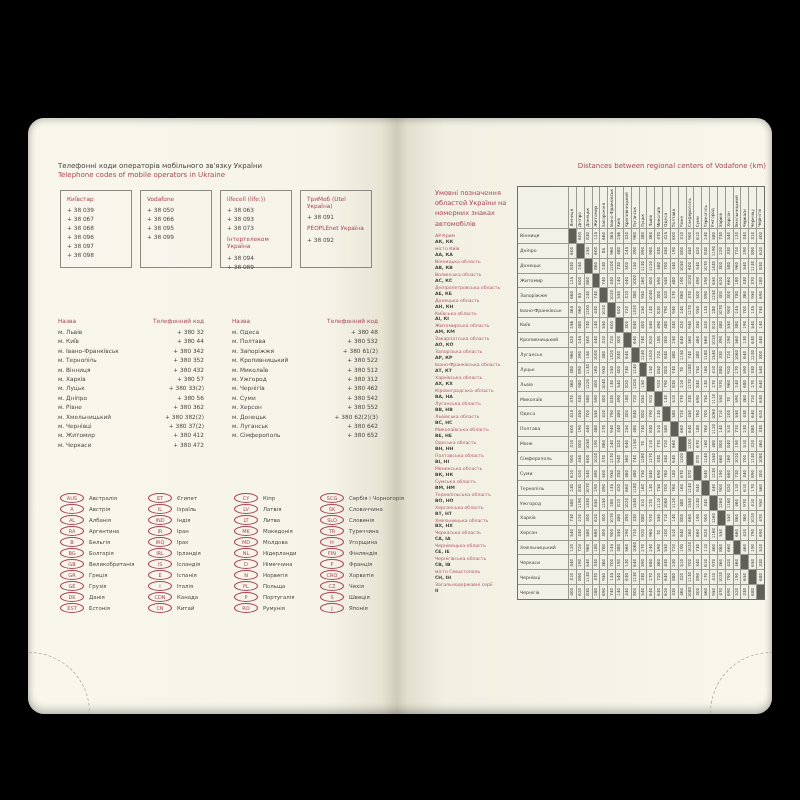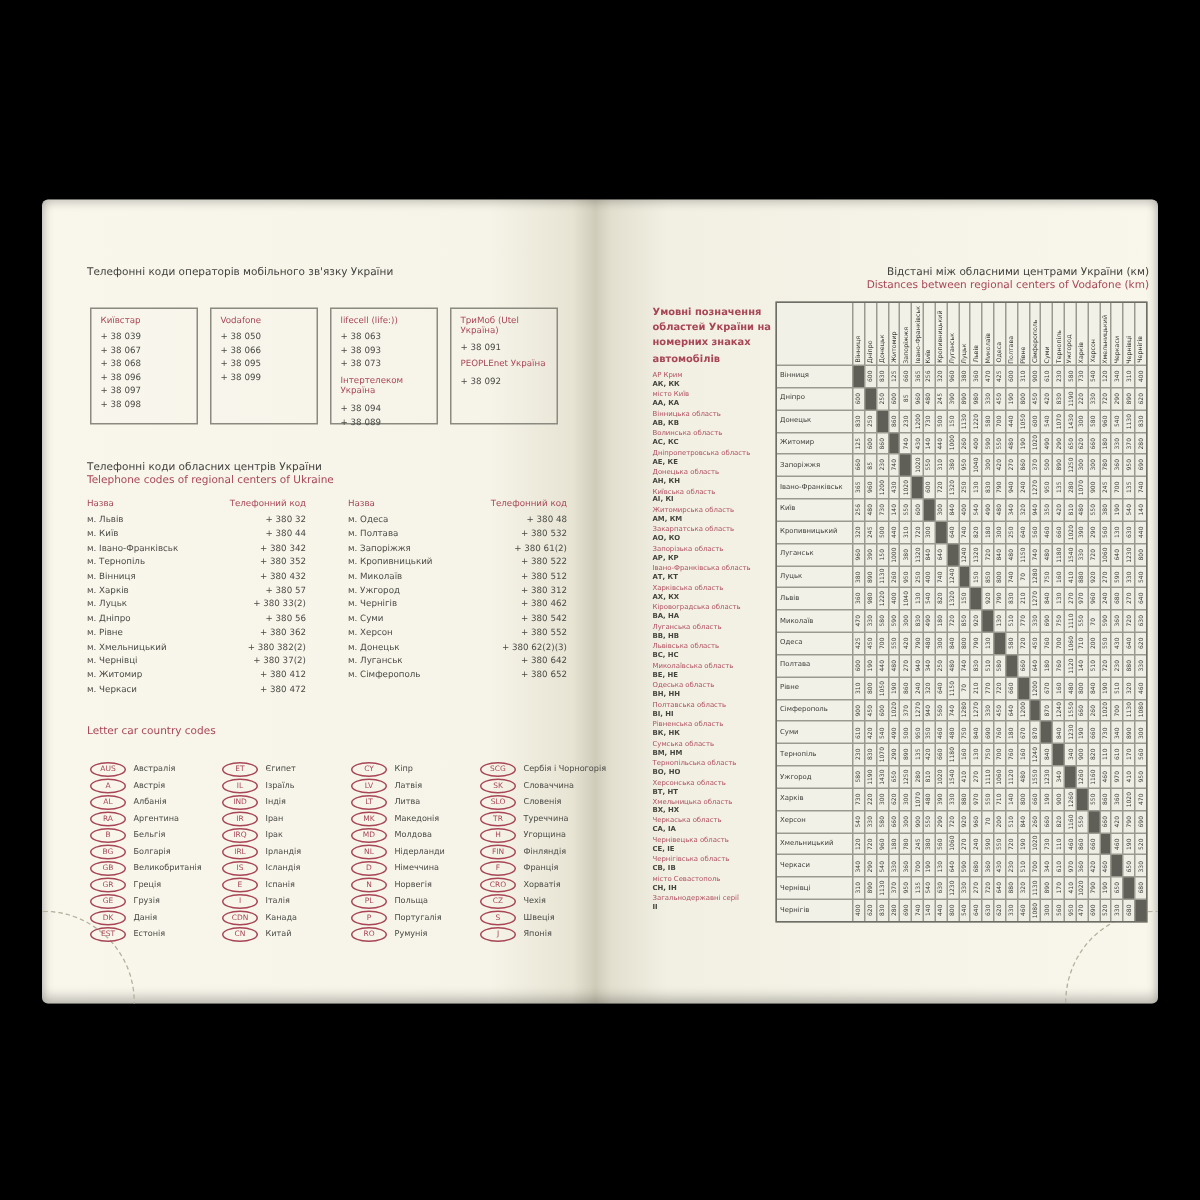--- a/index.html
+++ b/index.html
@@ -1,18 +1,18 @@
 <!DOCTYPE html>
 <html><head>
 <meta charset="utf-8">
 <style>
   html,body{margin:0;padding:0;background:#000;}
   .canvas{position:relative;width:800px;height:800px;background:#000;overflow:hidden;
           font-family:"DejaVu Sans",sans-serif;}
-  .spread{position:absolute;left:28px;top:133px;width:744px;height:536px;border-radius:4px;
+  .spread{position:absolute;left:28px;top:118px;width:744px;height:596px;border-radius:16px;
           overflow:hidden;
           background:linear-gradient(90deg,#f9f7ec 0%,#f6f4e8 40%,#e7e4d4 47.5%,#cfccba 49.6%,#e2dfcf 51%,#f2f0e3 56%,#f9f7ec 100%);
           box-shadow:inset 0 -4px 8px rgba(0,0,0,.25), inset 0 3px 6px rgba(0,0,0,.15);}
   .arc{position:absolute;width:120px;height:120px;border:1px dashed #b7b3a0;border-radius:50%;}
   .arc.l{left:-60px;bottom:-60px;} .arc.r{right:-60px;bottom:-60px;}
   .tuk{color:#3f3f3c;font-size:7px;line-height:1.35;}
   .ten{color:#a84656;font-size:7px;line-height:1.35;}
   .abs{position:absolute;}
 
   
@@ -29,21 +29,21 @@
   .sec3-title{left:30px;top:350px;width:330px;}
   .carzone{left:32px;top:374px;display:grid;grid-template-columns:88px 86px 86px 96px;}
   .caritem{display:flex;align-items:center;height:11px;}
   .oval{display:inline-block;width:22px;min-width:22px;height:8px;border:1px solid #a84656;border-radius:50%;
         color:#a84656;font-size:5px;line-height:8px;text-align:center;margin-right:5px;}
   .cname{color:#4a4a46;font-size:5.4px;white-space:nowrap;}
 
   
   .rtitle{right:6px;top:44px;width:330px;text-align:right;}
   .plates{left:407px;top:70px;width:80px;}
-  .phead{color:#a84656;font-size:6.6px;font-weight:bold;line-height:1.55;margin-bottom:4px;}
+  .phead{color:#a84656;font-size:6.6px;font-weight:normal;line-height:1.55;margin-bottom:4px;}
   .pentry{margin-bottom:1px;}
   .pname{color:#b05060;font-size:4.6px;line-height:1.3;}
   .pcodes{color:#45453f;font-size:4.6px;font-weight:bold;line-height:1.3;}
 
   .dtable{left:489px;top:68px;width:248px;height:414px;border:1px solid #6e6e66;box-sizing:border-box;
           display:grid;background:#9a9a90;grid-gap:1px;padding:0;}
   .dt-cell{background:#efeee5;overflow:hidden;}
   .hcell{display:flex;justify-content:center;align-items:flex-end;background:#f2f1e8;}
   .hcell span{writing-mode:vertical-rl;transform:rotate(180deg);font-size:4.2px;color:#3c3c38;line-height:1;padding-top:1px;}
   .rlabel{display:flex;align-items:center;padding-left:2px;font-size:4.6px;color:#3c3c38;background:#f2f1e8;}
@@ -54,20 +54,21 @@
 </head>
 <body>
 
 <div class="canvas">
   <div class="spread">
     <div class="arc l"></div>
     <div class="arc r"></div>
 
     <div class="abs sec1-title">
       <div class="tuk">Телефонні коди операторів мобільного зв'язку України</div>
+      <div class="ten">Telephone codes of mobile operators in Ukraine</div>
     </div>
     <div class="abs opboxes" id="op-boxes">
         <div class="opbox">
           <div class="opt">Київстар</div>
           <div class="opc">+ 38 039</div>
           <div class="opc">+ 38 067</div>
           <div class="opc">+ 38 068</div>
           <div class="opc">+ 38 096</div>
           <div class="opc">+ 38 097</div>
           <div class="opc">+ 38 098</div>
@@ -89,24 +90,20 @@
           <div class="opc">+ 38 089</div>
         </div>
         <div class="opbox">
           <div class="opt">ТриМоб (Utel Україна)</div>
           <div class="opc">+ 38 091</div>
           <div class="opt" style="margin-top: 3px;">PEOPLEnet Україна</div>
           <div class="opc">+ 38 092</div>
         </div>
       </div>
 
-    <div class="abs sec2-title">
-      <div class="tuk">Телефонні коди обласних центрів України</div>
-      <div class="ten">Telephone codes of regional centers of Ukraine</div>
-    </div>
     <div class="abs cityzone" id="city-zone">
         <div class="citycol">
           <div class="cityhead">
             <div>Назва</div>
             <div>Телефонний код</div>
           </div>
           <div class="cityrow">
             <div>м. Львів</div>
             <div>+ 380 32</div>
           </div>
@@ -209,21 +206,20 @@
             <div>+ 380 642</div>
           </div>
           <div class="cityrow">
             <div>м. Сімферополь</div>
             <div>+ 380 652</div>
           </div>
         </div>
       </div>
 
     <div class="abs sec3-title">
-      <div class="ten">Letter car country codes</div>
     </div>
     <div class="abs carzone" id="car-zone">
         <div>
           <div class="caritem">
             <div class="oval" style="display: inline-block;">AUS</div>
             <span class="cname">Австралія</span>
           </div>
           <div class="caritem">
             <div class="oval" style="display: inline-block;">A</div>
             <span class="cname">Австрія</span>
@@ -399,21 +395,20 @@
             <span class="cname">Швеція</span>
           </div>
           <div class="caritem">
             <div class="oval" style="display: inline-block;">J</div>
             <span class="cname">Японія</span>
           </div>
         </div>
       </div>
 
     <div class="abs rtitle">
-      <div class="tuk">Відстані між обласними центрами України (км)</div>
       <div class="ten">Distances between regional centers of Vodafone (km)</div>
     </div>
     <div class="abs plates">
       <div class="phead">Умовні позначення областей України на номерних знаках автомобілів</div>
       <div id="plate-list">
           <div class="pentry">
             <div class="pname">АР Крим</div>
             <div class="pcodes">АК, КК</div>
           </div>
           <div class="pentry">

